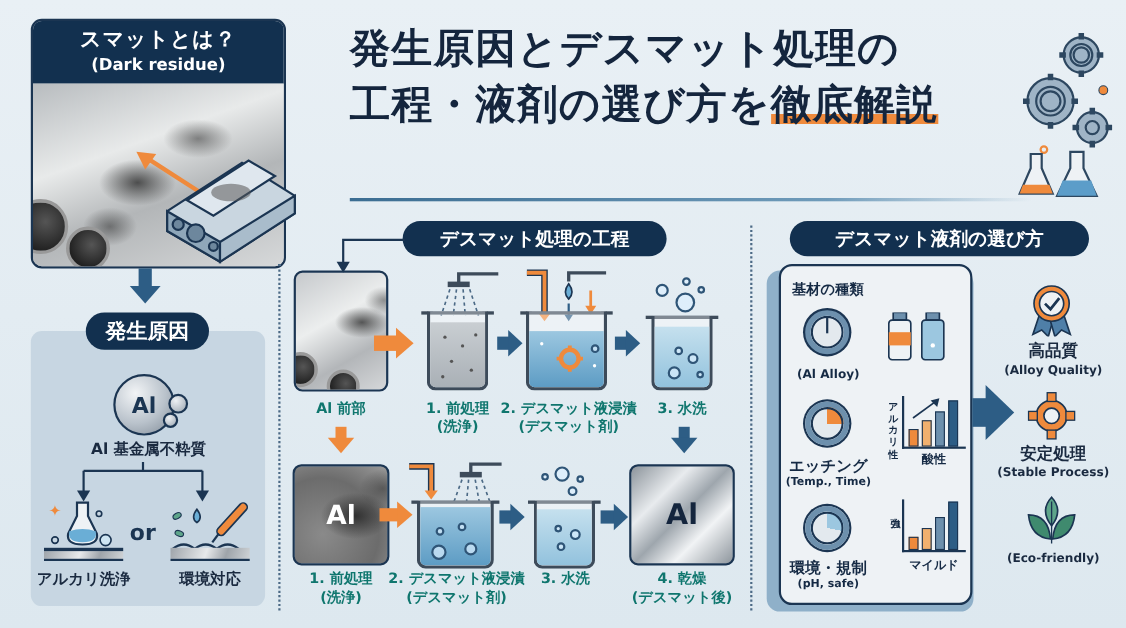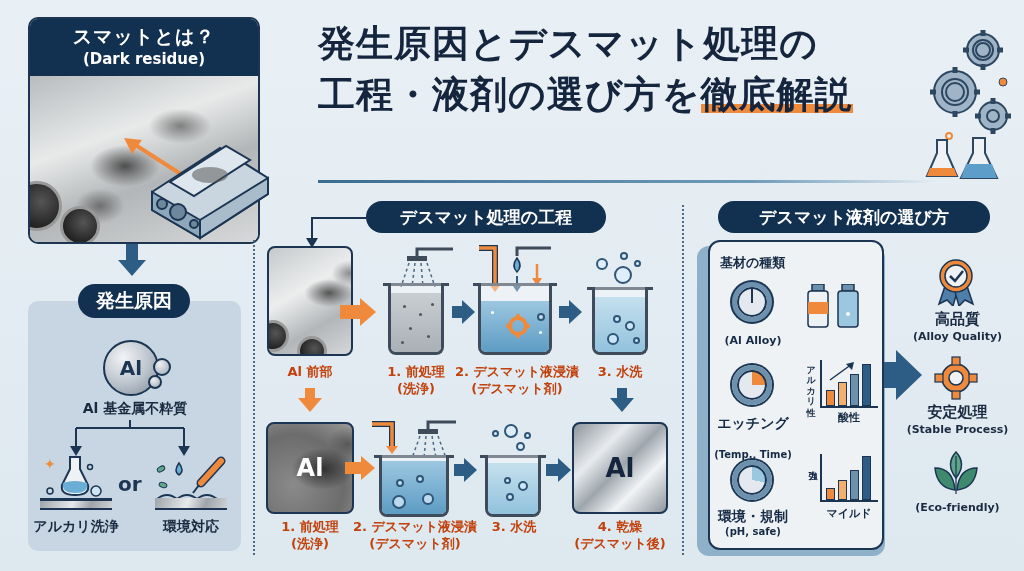--- a/index.html
+++ b/index.html
@@ -98,21 +98,21 @@
   }
   .tank::before, .tank::after { content: ""; }
   .tank-rim { position: absolute; height: 3px; background: #3d4b5a; }
   .liquid { position: absolute; left: 0; right: 0; bottom: 0; }
   .liq-grey { background: linear-gradient(180deg, #c9ced2, #a9b0b6); }
   .liq-blue { background: linear-gradient(180deg, #9cc7e0, #5d9cc4); }
   .liq-light { background: linear-gradient(180deg, #c5e0ee, #92c2dd); }
   .bubble { position: absolute; border-radius: 50%; border: 2px solid #2f5577; background: rgba(220,240,255,.7); }
   .dot { position: absolute; width: 3px; height: 3px; background: #555; border-radius: 50%; }
 
-  .step-label { position: absolute; text-align: center; font-size: 13px; font-weight: bold; color: #c2410c; line-height: 17px; }
+  .step-label { position: absolute; text-align: center; font-size: 13px; font-weight: bold; color: #0f766e; line-height: 17px; }
 
   
   .chem-pill { left: 718px; top: 201px; width: 272px; height: 32px; font-size: 17px; }
   .chem-card-shadow { left: 697px; top: 246px; width: 188px; height: 310px; background: #8fb0c9; border-radius: 12px; }
   .chem-card {
     left: 708px; top: 240px; width: 176px; height: 310px;
     background: #eef2f5; border: 2px solid #1b3552; border-radius: 12px;
   }
   .dial {
     position: absolute; width: 40px; height: 40px; border-radius: 50%;
@@ -398,21 +398,21 @@
     <rect x="6" y="0" width="12" height="7" fill="#6d90ad" stroke="#1b3552" stroke-width="1.5"></rect>
     <rect x="2" y="7" width="20" height="36" rx="3" fill="#eef2f5" stroke="#1b3552" stroke-width="1.5"></rect>
     <rect x="2" y="18" width="20" height="12" fill="#ef8a3c"></rect>
     <rect x="36" y="0" width="12" height="7" fill="#6d90ad" stroke="#1b3552" stroke-width="1.5"></rect>
     <rect x="32" y="7" width="20" height="36" rx="3" fill="#9cc7e0" stroke="#1b3552" stroke-width="1.5"></rect>
     <circle cx="42" cy="30" r="2" fill="#fff"></circle>
   </svg>
 
   <div class="dial" style="left:22px;top:123px;background:conic-gradient(#e9eef2 0 0, #ef8a3c 0 25%, #e3e9ee 25% 100%);"></div>
   <div style="position:absolute;left:0;top:173px;width:86px;text-align:center;font-size:14px;font-weight:bold;">エッチング</div>
-  <div style="position:absolute;left:0;top:191px;width:86px;text-align:center;font-size:10px;font-weight:bold;margin-top:16px;">(Temp., Time)</div>
+  <div style="position:absolute;left:0;top:191px;width:86px;text-align:center;font-size:10px;font-weight:bold;">(Temp., Time)</div>
   <div style="position:absolute;left:96px;top:118px;width:10px;font-size:9px;font-weight:bold;line-height:10px;writing-mode:vertical-rl;">アルカリ性</div>
   <div style="position:absolute;left:110px;top:118px;width:58px;height:48px;border-left:2px solid #1b3552;border-bottom:2px solid #1b3552;">
     <div class="bar" style="left:4px;height:16px;background:#ef8a3c;"></div>
     <div class="bar" style="left:16px;height:24px;background:#f1b06e;"></div>
     <div class="bar" style="left:28px;height:32px;background:#6d90ad;"></div>
     <div class="bar" style="left:40px;height:42px;background:#2d5d85;"></div>
     <svg style="position:absolute;left:6px;top:0;" width="30" height="22">
         <line x1="2" y1="20" x2="24" y2="4" stroke="#1b3552" stroke-width="1.5"></line>
         <polygon points="26,2 18,4 24,10" fill="#1b3552"></polygon>
       </svg>

